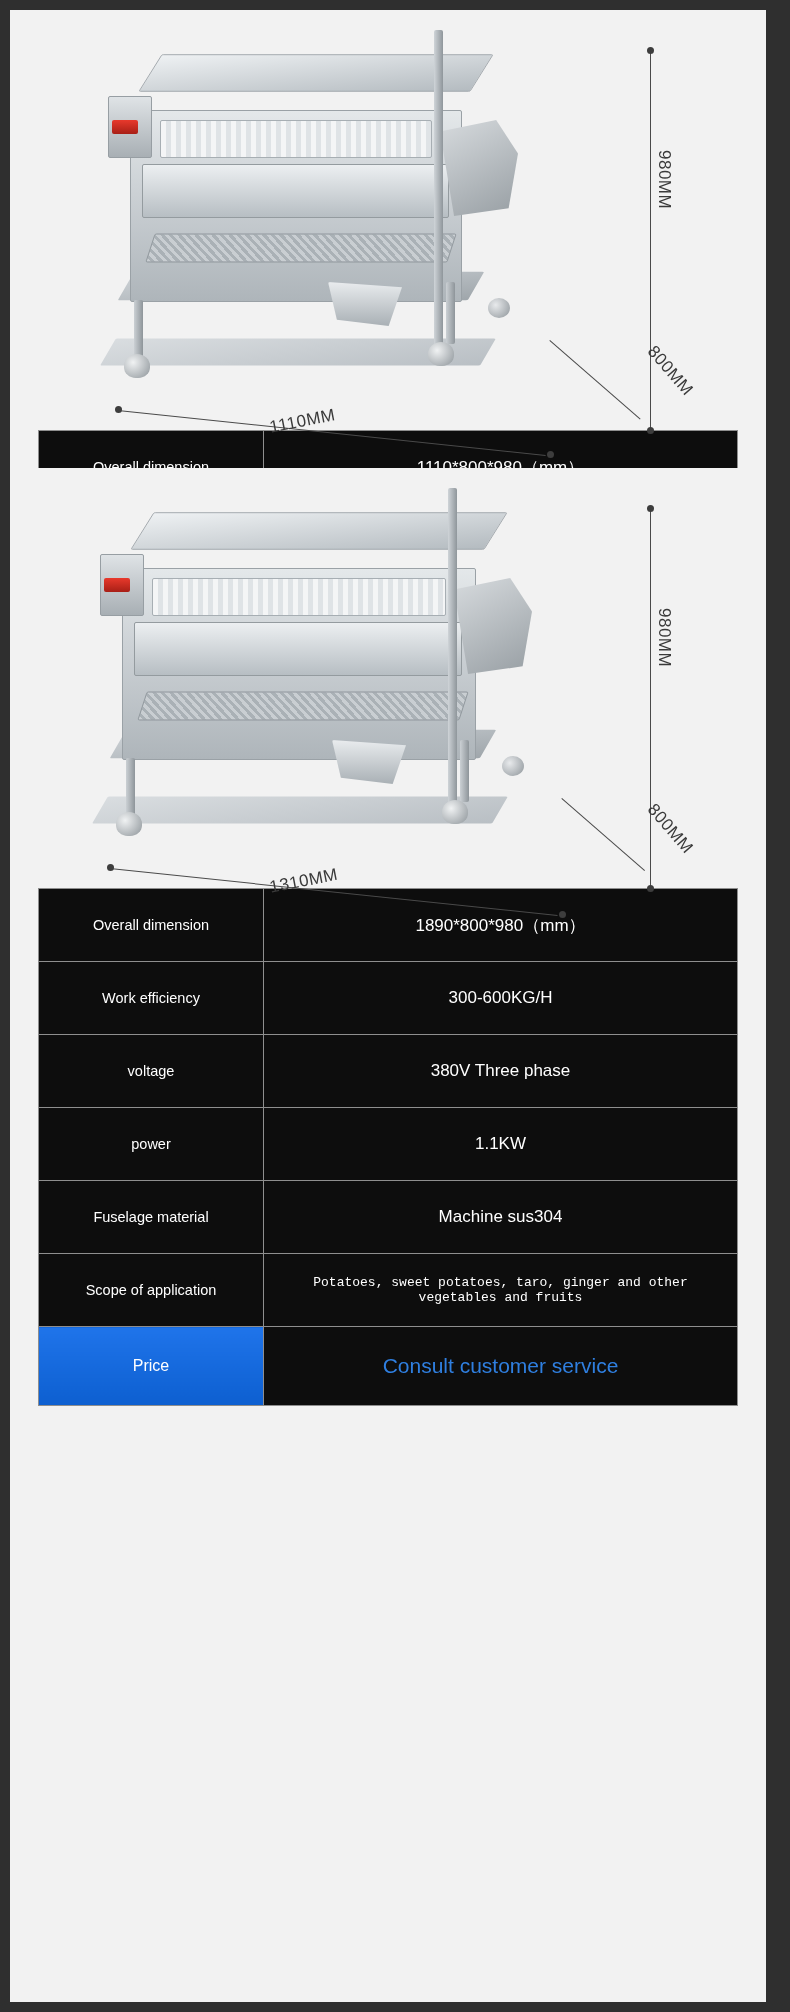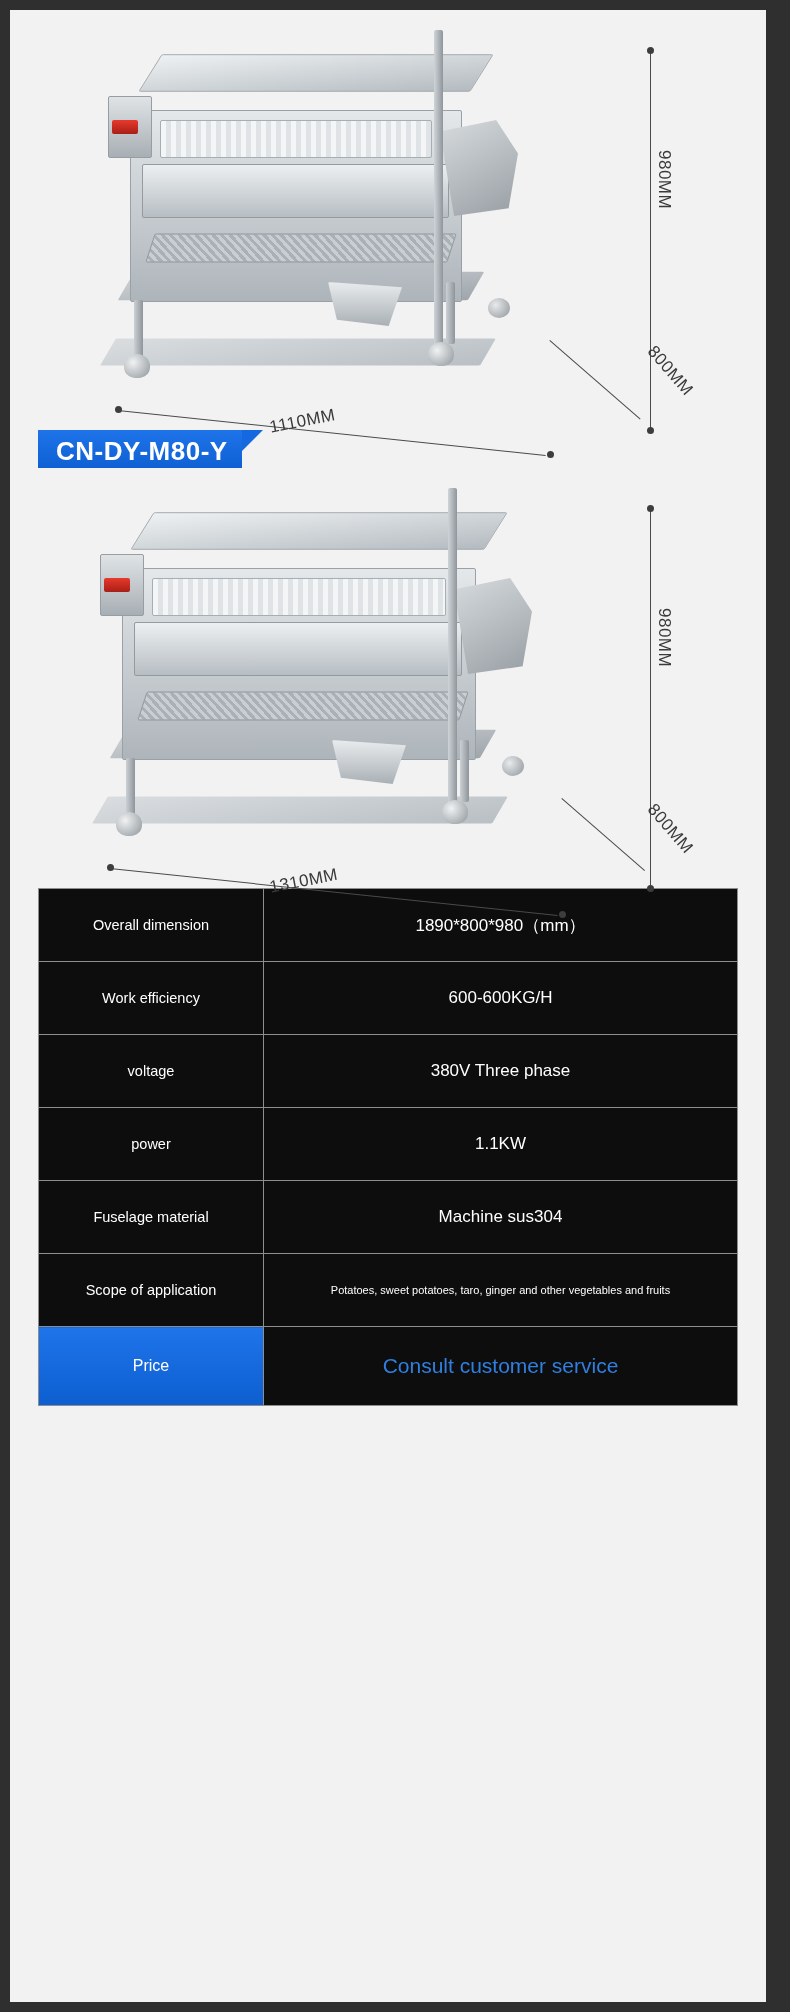--- a/index.html
+++ b/index.html
@@ -100,21 +100,21 @@
     border:1px solid #8e8e8e;
     color:#ffffff;
     padding:14px;
     height:44px;
     vertical-align:middle;
     text-align:center;
     font-size:14px;
   }
   .spec td.k{ width:196px; font-size:14.5px; font-weight:400;}
   .spec td.v{ font-size:17px; }
-  .spec tr.scope td.v{ font-size:11px; }
+  .spec tr.scope td.v{ font-size:13px;font-family:Liberation Mono, monospace; }
   .spec tr.price td.k{
     background:#1569e0;
     background:linear-gradient(180deg,#1f74ea 0%,#0d5fd0 100%);
     font-size:16px;
     height:50px;
   }
   .spec tr.price td.v{
     color:#2f7fe0;
     font-size:21px;
     height:50px;
@@ -169,24 +169,20 @@
           <div class="dot" style="left:105px;top:396px;"></div>
           <div class="dot" style="left:537px;top:441px;"></div>
           <div class="dimline" style="left:540px;top:330px;width:120px;height:1px;transform:rotate(41deg);transform-origin:left top;"></div>
 
           <div class="dim-label dim-vert" style="left:664px;top:140px;">980MM</div>
           <div class="dim-label dim-diag" style="left:648px;top:332px;">800MM</div>
           <div class="dim-label dim-diag2" style="left:258px;top:408px;">1110MM</div>
         </div>
       </div>
 
-      <div class="ribbon">
-        <div class="ribbon-body">CN-DY-M80-Y</div>
-        <div class="ribbon-tail"></div>
-      </div>
 
       <table class="spec">
         <tbody>
             <tr>
           <td class="k">Overall dimension</td>
           <td class="v">1110*800*980（mm）</td>
         </tr>
         <tr>
           <td class="k">Work efficiency</td>
           <td class="v">300-500KG/H</td>
@@ -255,21 +251,21 @@
 
 
       <table class="spec">
         <tbody>
             <tr>
           <td class="k">Overall dimension</td>
           <td class="v">1890*800*980（mm）</td>
         </tr>
         <tr>
           <td class="k">Work efficiency</td>
-          <td class="v">600-600KG/H</td>
+          <td class="v">300-600KG/H</td>
         </tr>
         <tr>
           <td class="k">voltage</td>
           <td class="v">380V  Three phase</td>
         </tr>
         <tr>
           <td class="k">power</td>
           <td class="v">1.1KW</td>
         </tr>
         <tr>

